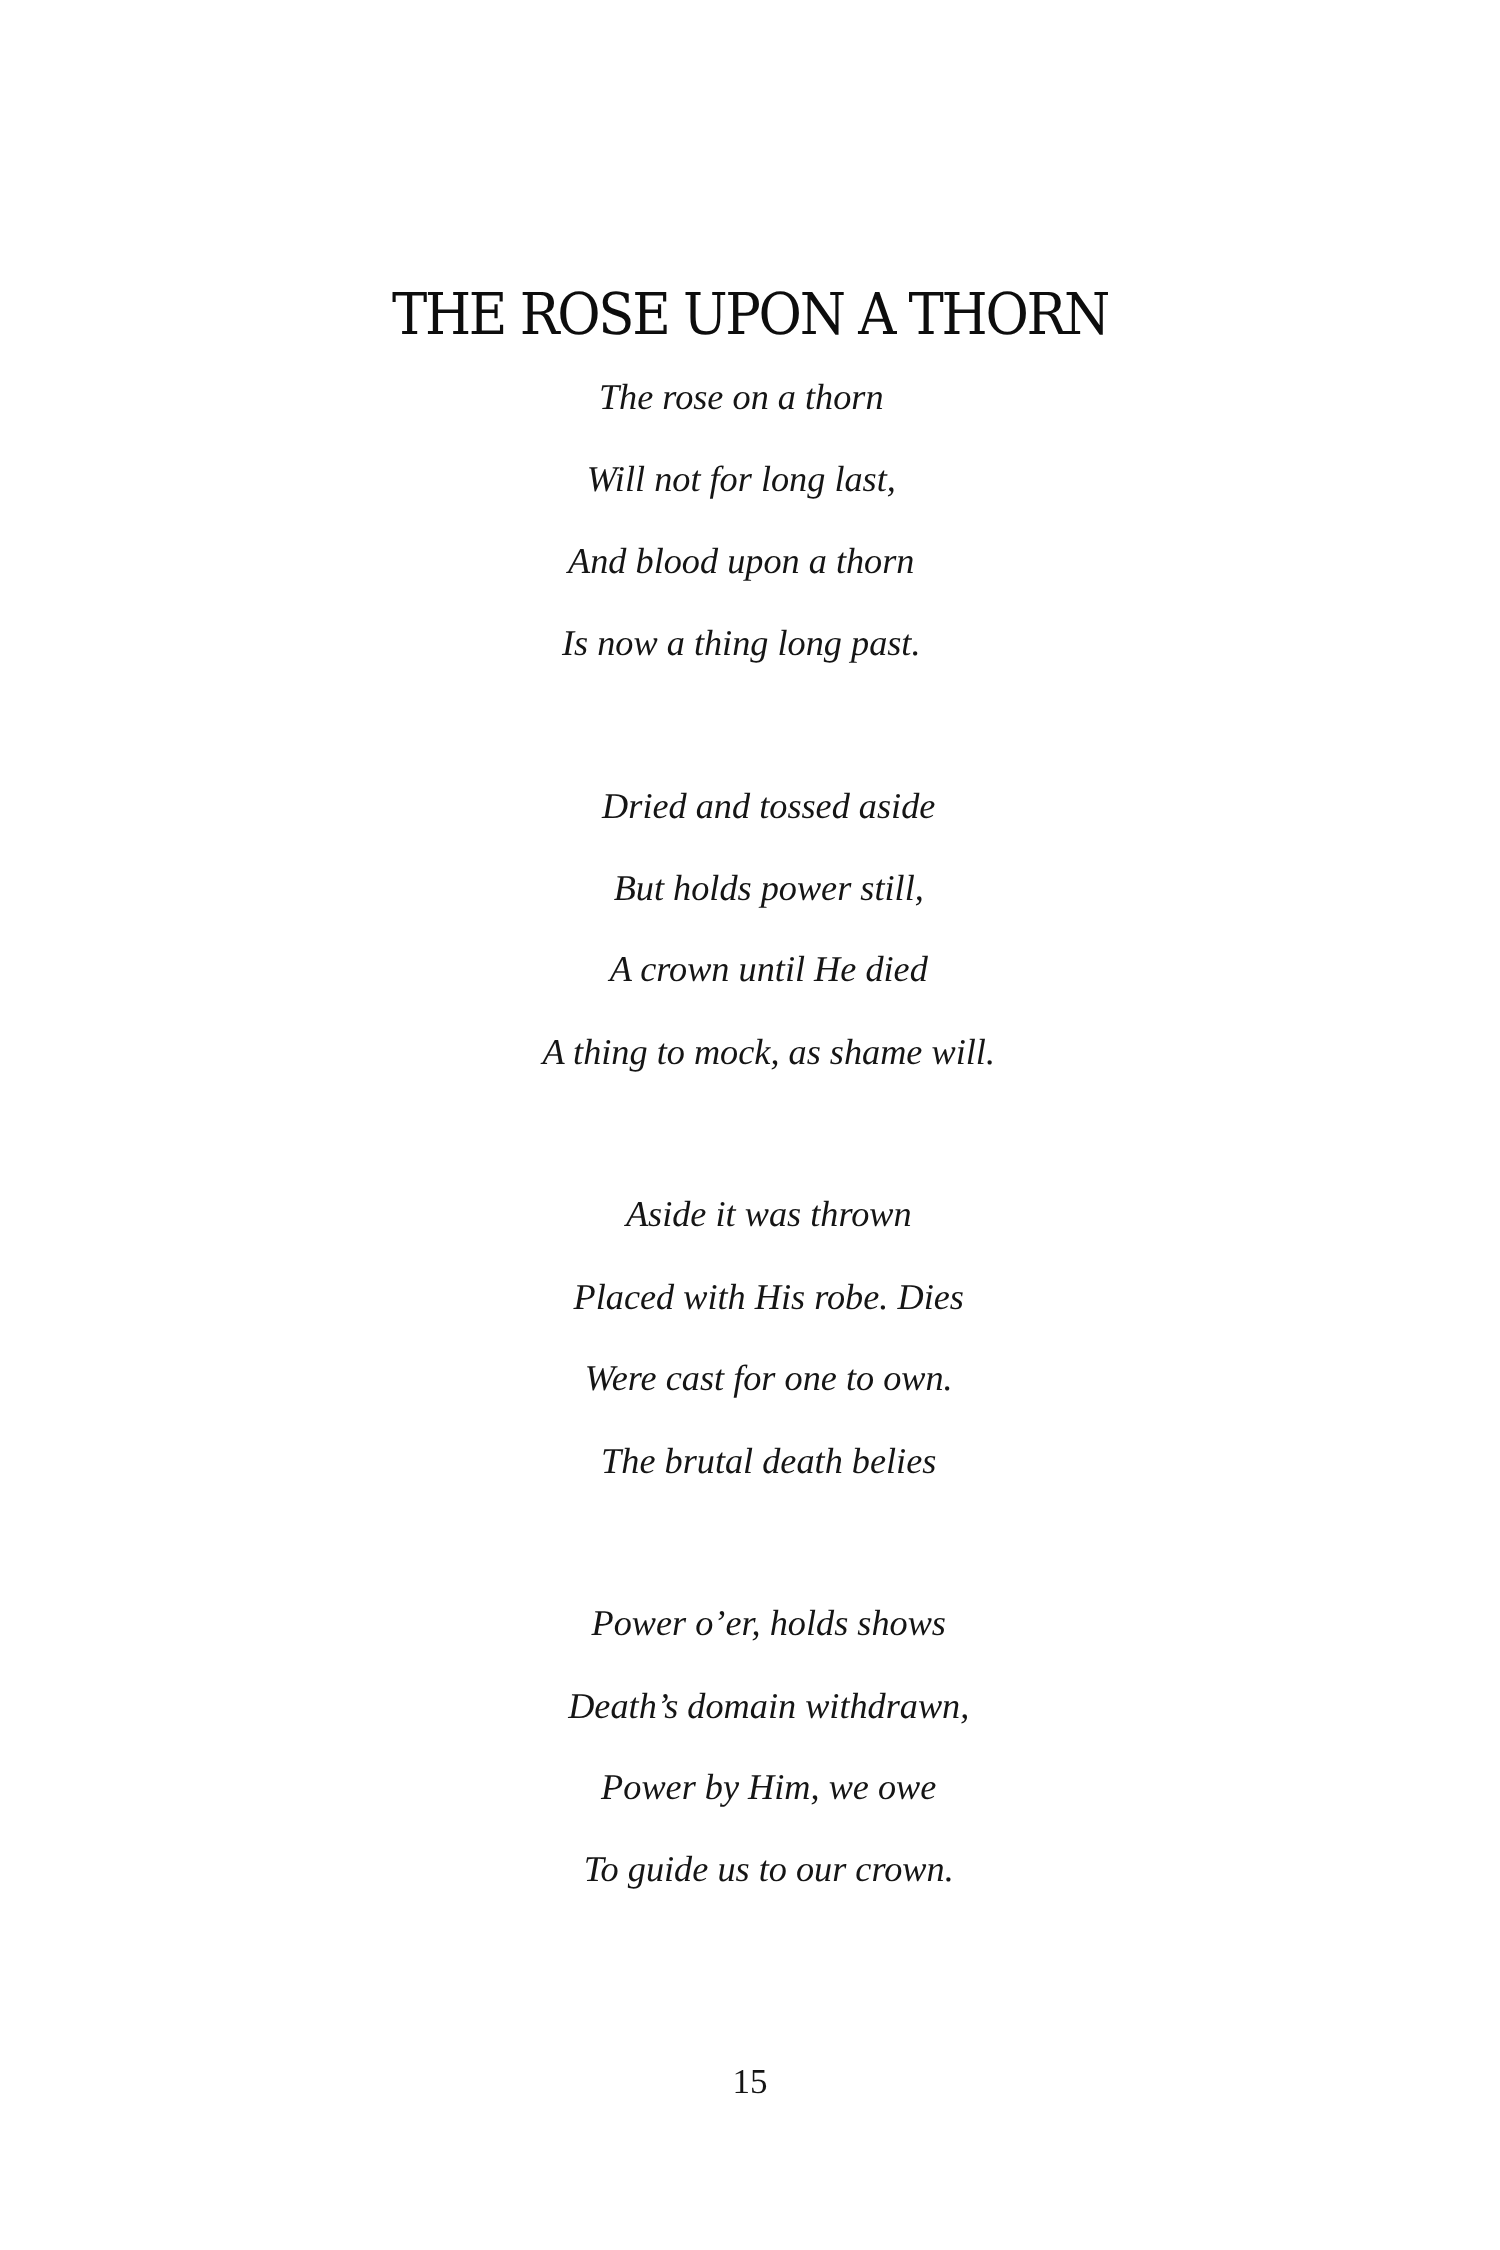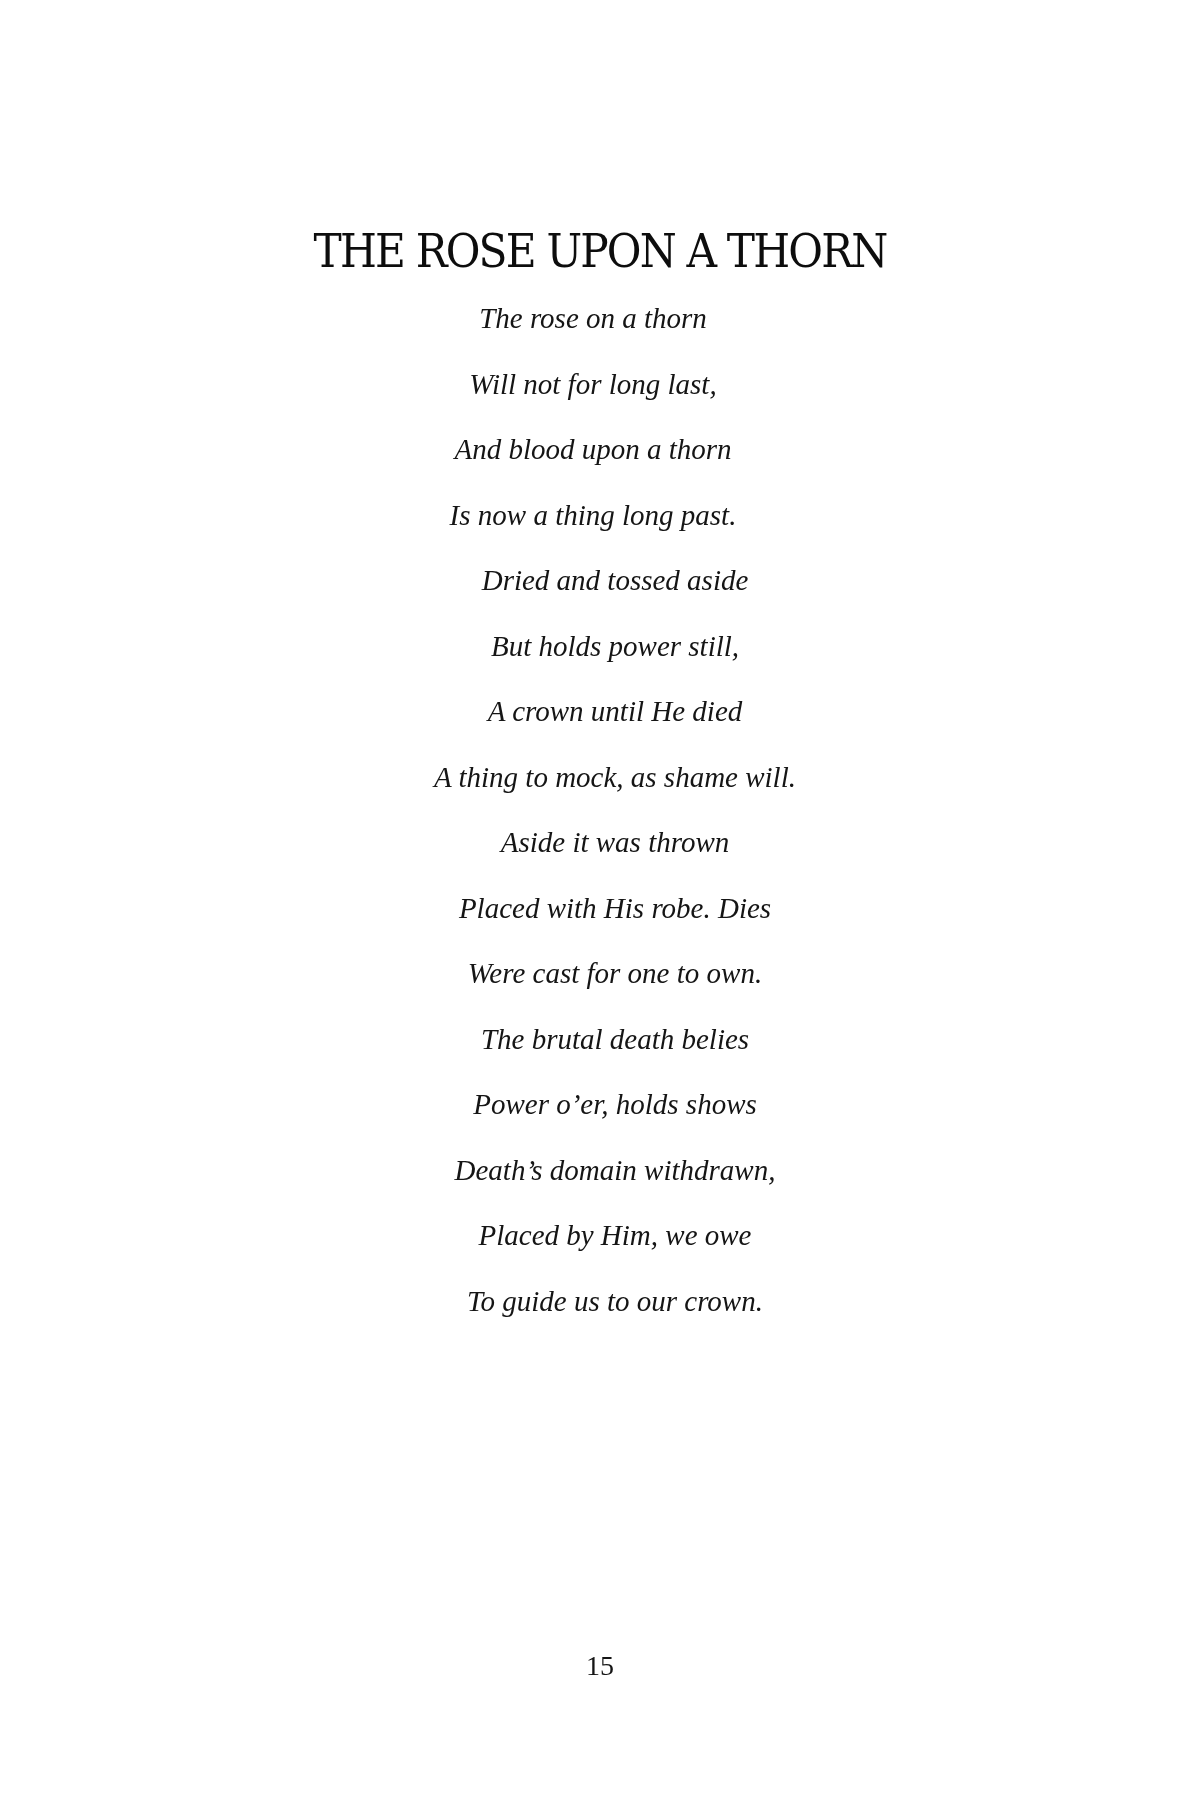--- a/index.html
+++ b/index.html
@@ -43,20 +43,21 @@
       text-align: center;
       font-family: "Liberation Serif", "DejaVu Serif", serif;
       font-style: italic;
       font-size: 29px;
       color: #151515;
     }
     .stanza {
       margin: 0;
     }
     .stanza + .stanza {
+      margin-top: 65px;
       padding-left: 44px;
     }
     .line {
       display: block;
       height: 65.5px;
       line-height: 40px;
     }
     .page-number {
       position: absolute;
       left: 0;
@@ -95,21 +96,21 @@
     <div class="stanza">
       <span class="line">Aside it was thrown</span>
       <span class="line">Placed with His robe. Dies</span>
       <span class="line">Were cast for one to own.</span>
       <span class="line">The brutal death belies</span>
     </div>
 
     <div class="stanza">
       <span class="line">Power o’er, holds shows</span>
       <span class="line">Death’s domain withdrawn,</span>
-      <span class="line">Placed by Him, we owe</span>
+      <span class="line">Power by Him, we owe</span>
       <span class="line">To guide us to our crown.</span>
     </div>
 
   </div>
 
   <div class="page-number">15</div>
 
 </div>
 
 </body></html>

